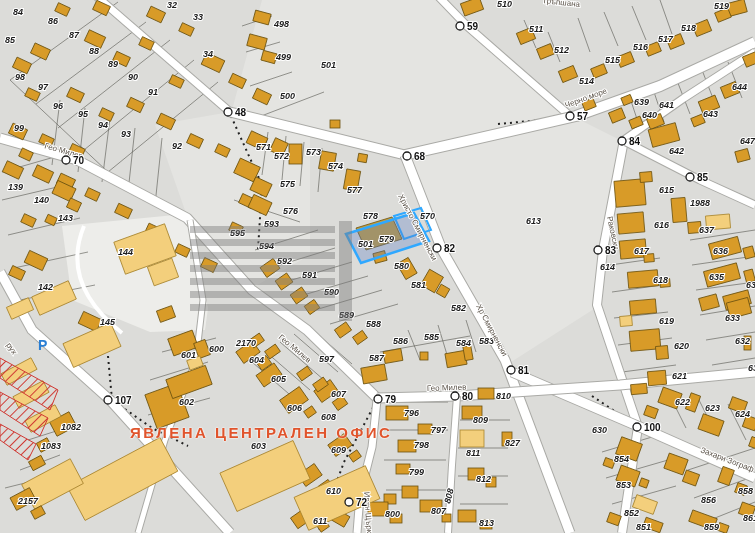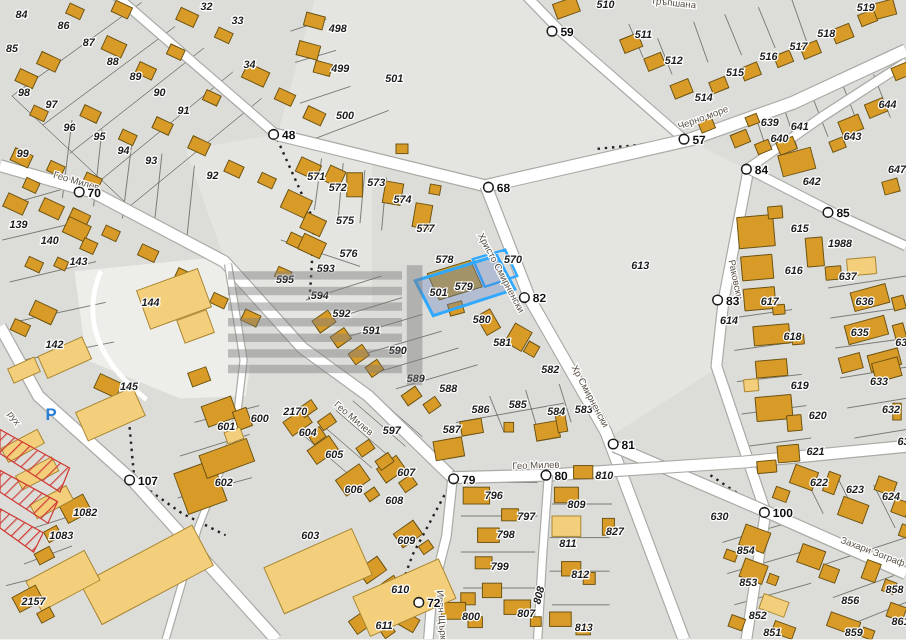--- a/index.html
+++ b/index.html
@@ -527,14 +527,15 @@
   <div class="wm-logo">
     <div class="bar"></div>
       <div class="bar"></div>
       <div class="bar"></div>
       <div class="bar"></div>
       <div class="bar"></div>
       <div class="bar"></div>
       <div class="bar"></div>
   </div>
   <div class="wm-vbar"></div>
+  <div class="office">ЯВЛЕНА ЦЕНТРАЛЕН ОФИС</div>
   <div class="park">P</div>
 </div>
 
 </body></html>

